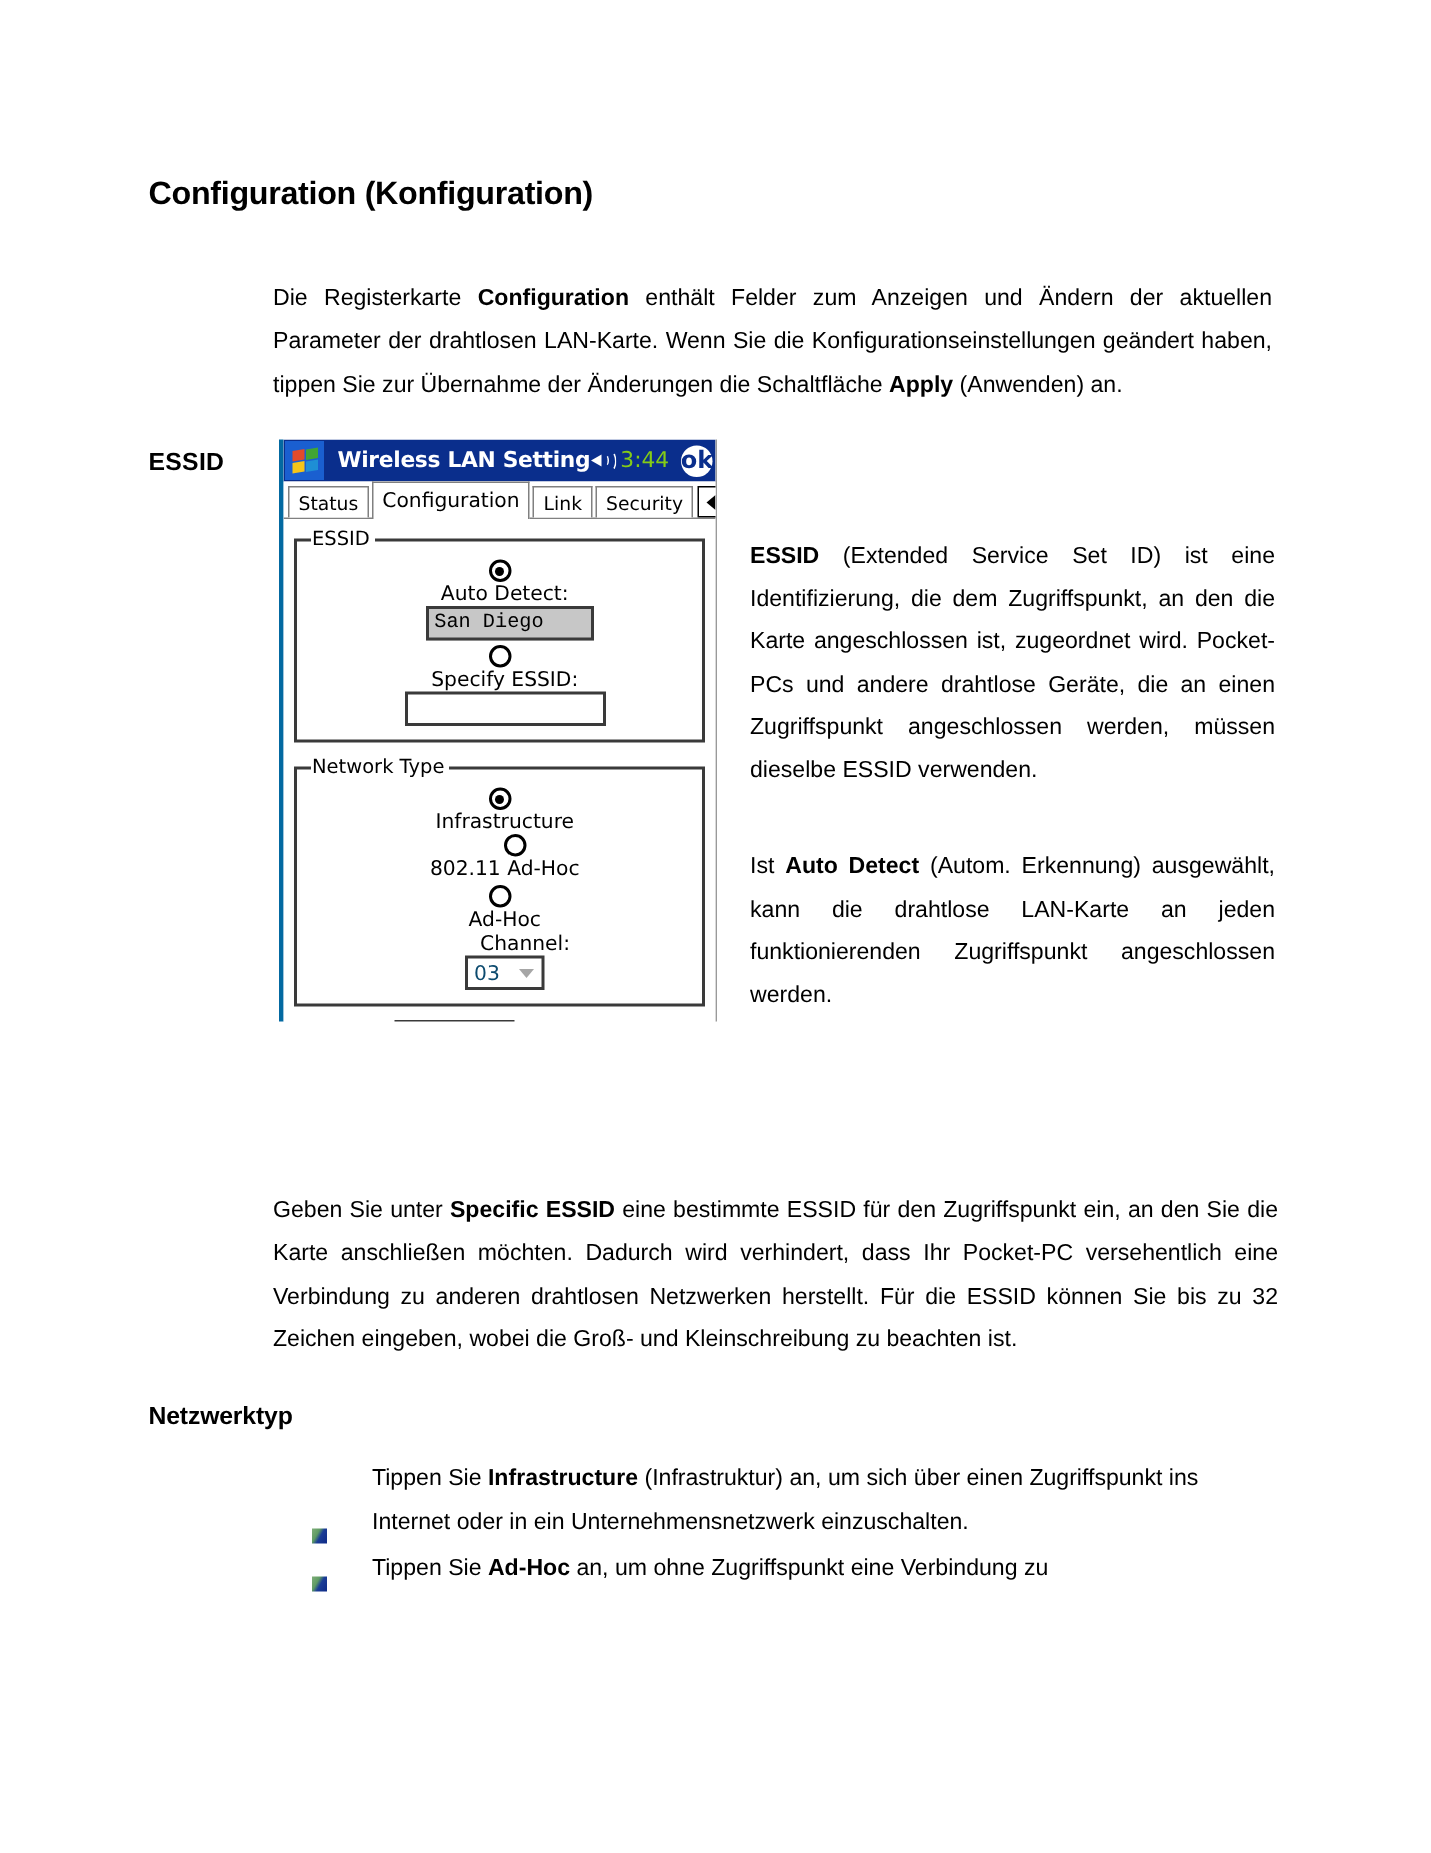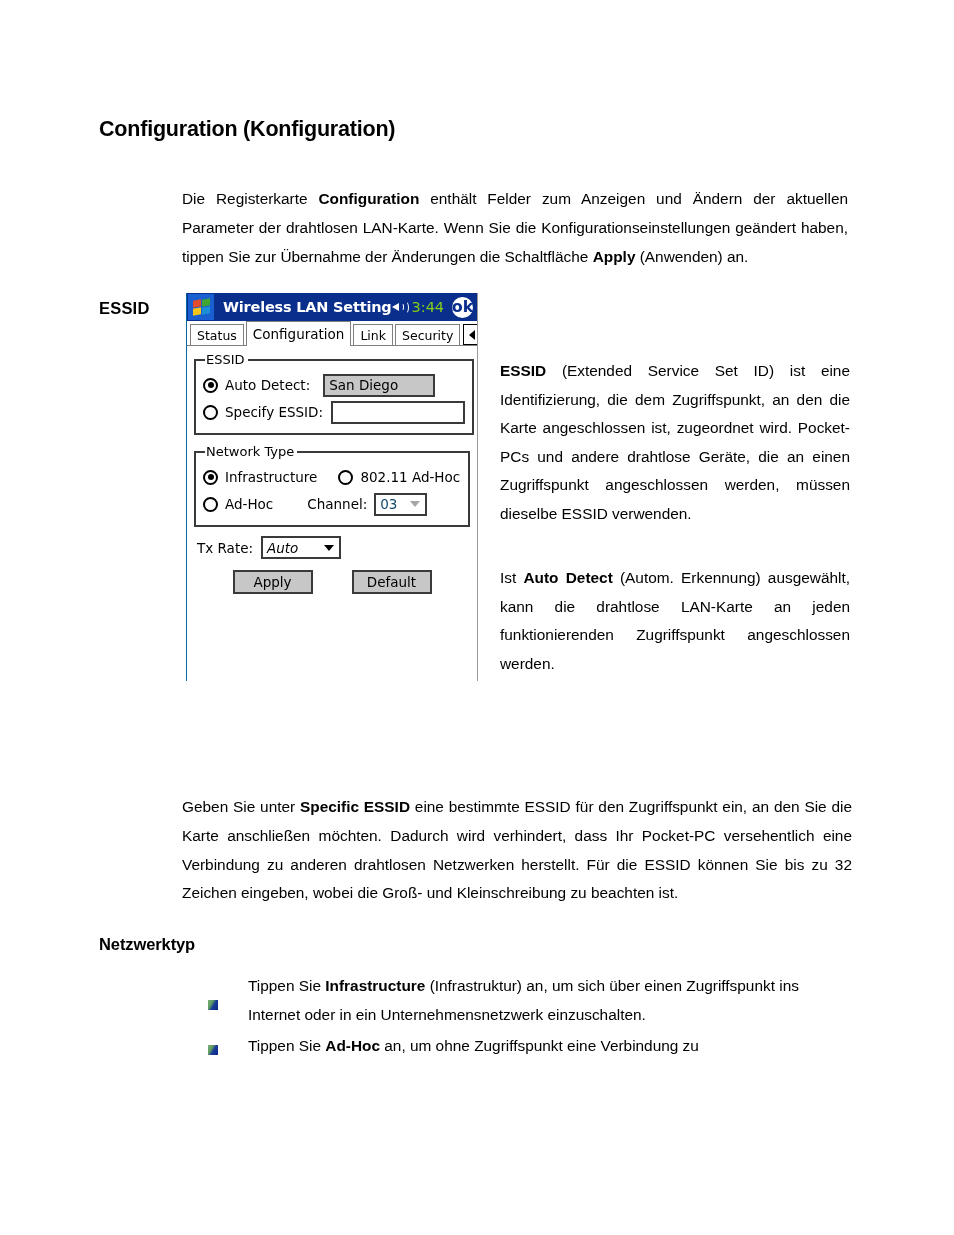--- a/index.html
+++ b/index.html
@@ -93,21 +93,21 @@
 
   
   .bullet-list {
     position: absolute;
     left: 208px;
     top: 972px;
     width: 610px;
   }
   .bullet-row {
     display: flex;
-    align-items: center;
+    align-items: flex-end;
     margin-bottom: 3px;
   }
   .bullet-glyph {
     flex: 0 0 auto;
     width: 10px;
     height: 10px;
     margin-top: 8px;
     margin-right: 30px;
     background: linear-gradient(120deg, #7fae79 0%, #5e9b63 35%, #1b3d96 55%, #0e2a86 100%);
     border: 0;
@@ -121,21 +121,21 @@
 
   
   .device-shot {
     position: absolute;
     left: 186px;
     top: 293px;
     width: 292px;
     height: 388px;
     overflow: hidden;
     background: #ffffff;
-    border-left: 1px solid #0369a1;
+    border-left: 3px solid #0369a1;
     border-right: 1px solid #9a9a9a;
     box-sizing: border-box;
     font-family: "DejaVu Sans", sans-serif;
   }
 
   
   .title-bar {
     position: relative;
     height: 28px;
     background: #0a2e8c;
@@ -298,20 +298,21 @@
     padding: 0 3px 0 1px;
     margin-left: 2px;
     color: #000;
   }
 
   .row {
     display: flex;
     align-items: center;
     margin: 3px 0;
     min-height: 24px;
+    flex-direction: column;
   }
 
   .radio {
     width: 15px;
     height: 15px;
     border: 2px solid #000000;
     border-radius: 50%;
     box-sizing: border-box;
     position: relative;
     flex: 0 0 auto;
@@ -442,21 +443,21 @@
       </div>
     </div>
 
     <div class="client-area">
 
       <fieldset class="group">
         <legend>ESSID</legend>
         <div class="row">
           <span class="radio checked"></span>
           <span class="radio-label">Auto Detect:</span>
-          <span class="textbox readonly-filled" style="width:112px; margin-left:13px;">San Diego</span>
+          <span class="textbox readonly-filled" style="width:112px; margin-left:13px;font-family:Liberation Mono, monospace;">San Diego</span>
         </div>
         <div class="row">
           <span class="radio"></span>
           <span class="radio-label">Specify ESSID:</span>
           <span class="textbox" style="width:134px; margin-left:8px;" placeholder=""></span>
         </div>
       </fieldset>
 
       <fieldset class="group">
         <legend>Network Type</legend>

